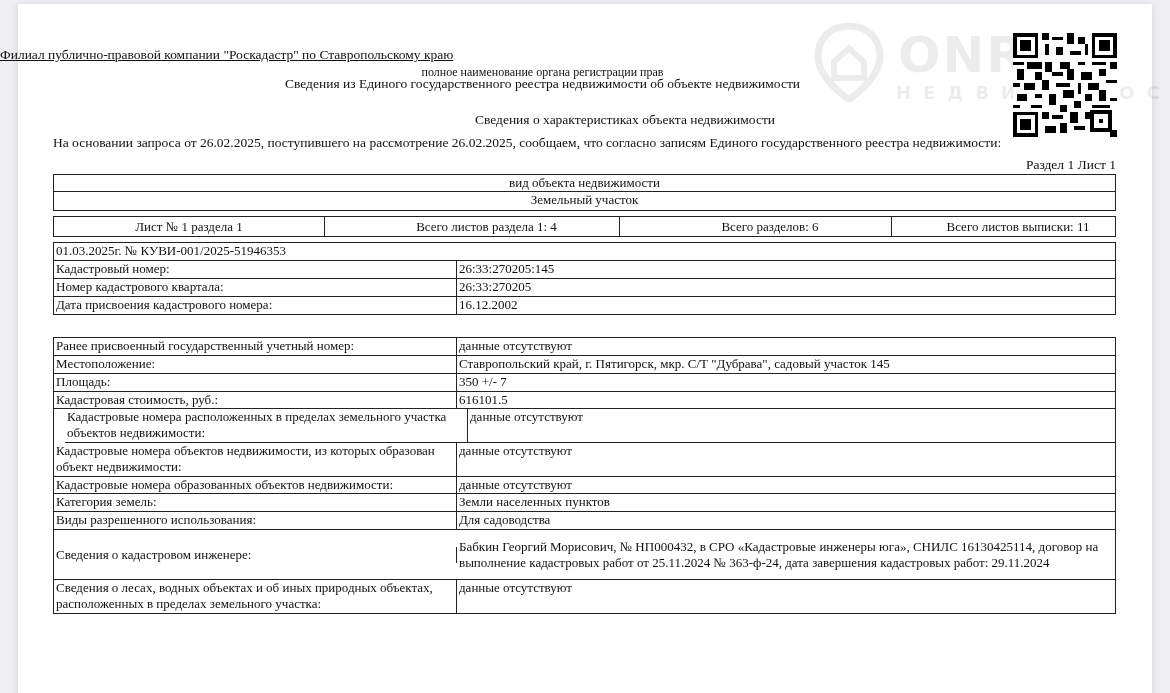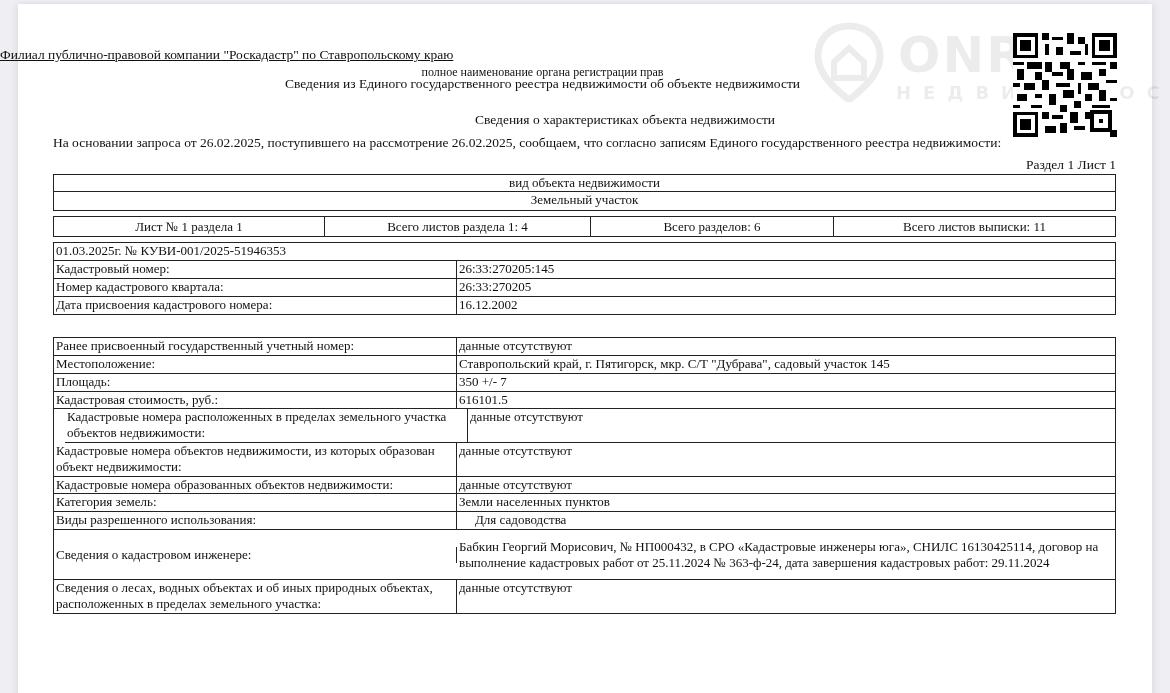--- a/index.html
+++ b/index.html
@@ -141,21 +141,21 @@
 <div class="abs section-title">Сведения о характеристиках объекта недвижимости</div>
 <div class="abs intro">На  основании запроса от 26.02.2025, поступившего на рассмотрение 26.02.2025, сообщаем, что согласно записям Единого государственного реестра недвижимости:</div>
 <div class="abs razdel">Раздел 1 Лист 1</div>
 
 <div class="box" style="top:174px;">
   <div class="row center" style="height:17px;">вид объекта недвижимости</div>
   <div class="row center" style="height:18px;">Земельный участок</div>
 </div>
 
 <div class="box" style="top:216px; height:21px;">
-  <div class="cols" style="height:100%;">
+  <div class="cols" style="height:100%;gap:29px;">
     <div style="width:270px; line-height:19px;">Лист № 1 раздела 1</div>
     <div style="width:265px; line-height:19px;">Всего листов раздела 1: 4</div>
     <div style="width:242px; line-height:19px;">Всего разделов: 6</div>
     <div style="flex:1; line-height:19px;">Всего листов выписки: 11</div>
   </div>
 </div>
 
 <div class="box" style="top:242px;">
   <div class="row" style="padding-left:2px; height:18px;">01.03.2025г. № КУВИ-001/2025-51946353</div>
   <div class="row kv" style="height:18px;">
@@ -198,21 +198,21 @@
     <div class="v">данные отсутствуют</div>
   </div>
   <div class="row kv" style="height:17px;">
     <div class="k">Кадастровые номера образованных объектов недвижимости:</div>
     <div class="v">данные отсутствуют</div>
   </div>
   <div class="row kv" style="height:18px;">
     <div class="k">Категория земель:</div>
     <div class="v">Земли населенных пунктов</div>
   </div>
-  <div class="row kv" style="height:18px;gap:16px;">
+  <div class="row kv" style="height:18px;">
     <div class="k">Виды разрешенного использования:</div>
     <div class="v">Для садоводства</div>
   </div>
   <div class="row kv" style="height:50px;align-items:center;">
     <div class="k">Сведения о кадастровом инженере:</div>
     <div class="v">Бабкин Георгий Морисович, № НП000432, в СРО «Кадастровые инженеры юга», СНИЛС 16130425114, договор на выполнение кадастровых работ от 25.11.2024 № 363-ф-24, дата завершения кадастровых работ: 29.11.2024</div>
   </div>
   <div class="row kv" style="height:33px;">
     <div class="k">Сведения о лесах, водных объектах и об иных природных объектах, расположенных в пределах земельного участка:</div>
     <div class="v">данные отсутствуют</div>

